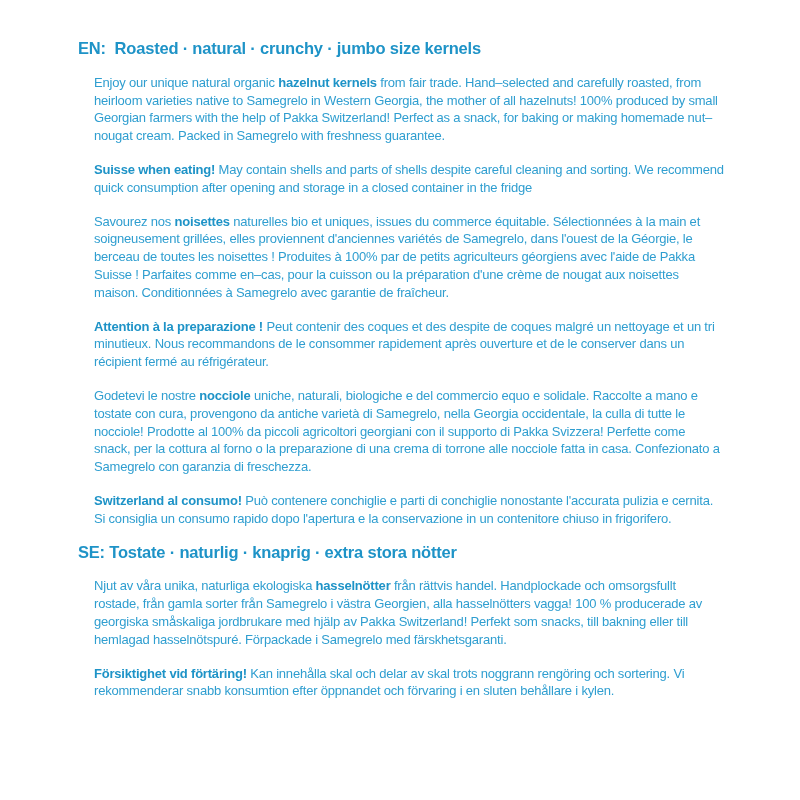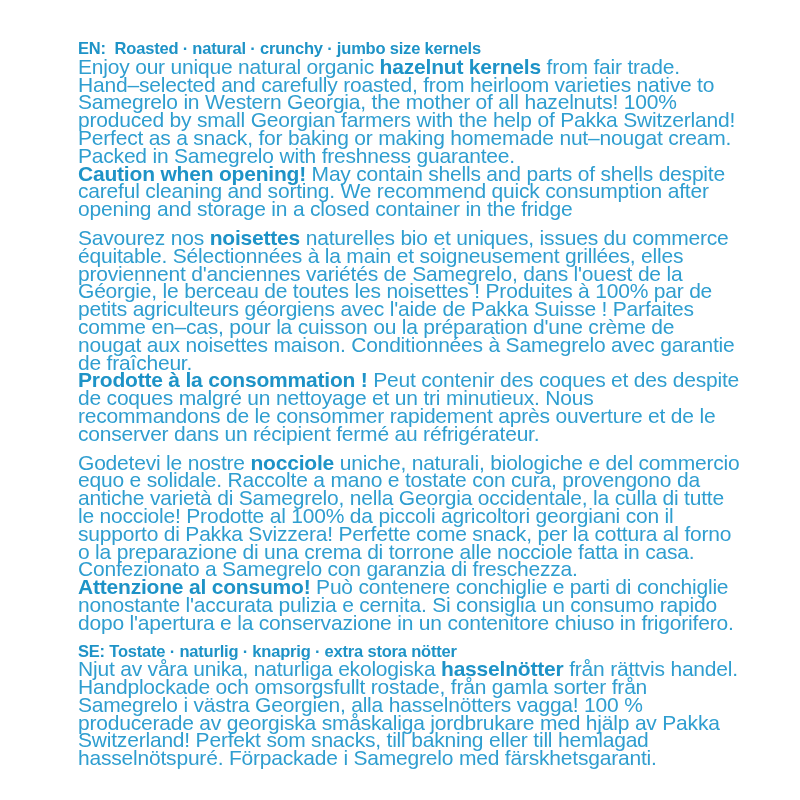--- a/index.html
+++ b/index.html
@@ -29,47 +29,48 @@
   .lang-section h2 {
     margin: 0;
     font-size: 16.5px;
     line-height: 17.8px;
     font-weight: bold;
     color: #1e93c7;
     white-space: pre-wrap;
     letter-spacing: -0.2px;
   }
   .lang-section p {
-    margin: 0;
-    font-size: 21px;
+    margin: 16px;
+    font-size: 13px;
     line-height: 17.8px;
     color: #2f9ed0;
     letter-spacing: -0.2px;
   }
   .lang-section p .bold {
     font-weight: bold;
     color: #1e93c7;
   }
 </style>
 </head>
 <body>
 
 <div class="label-page">
   <main class="label-sections">
       <section class="lang-section">
         <h2>EN:  Roasted · natural · crunchy · jumbo size kernels</h2>
         <p><span>Enjoy our unique natural organic </span><span class="bold">hazelnut kernels</span><span> from fair trade. Hand–selected and carefully roasted, from heirloom varieties native to Samegrelo in Western Georgia, the mother of all hazelnuts! 100% produced by small Georgian farmers with the help of Pakka Switzerland! Perfect as a snack, for baking or making homemade nut–nougat cream. Packed in Samegrelo with freshness guarantee.</span></p>
-        <p><span class="bold">Caution when opening!</span><span> May contain shells and parts of shells despite careful cleaning and sorting. We recommend quick consumption after opening and storage in a closed container in the fridge</span></p>
+        <p><span class="bold">Suisse when eating!</span><span> May contain shells and parts of shells despite careful cleaning and sorting. We recommend quick consumption after opening and storage in a closed container in the fridge</span></p>
       </section>
       <section class="lang-section">
         <p><span>Savourez nos </span><span class="bold">noisettes</span><span> naturelles bio et uniques, issues du commerce équitable. Sélectionnées à la main et soigneusement grillées, elles proviennent d'anciennes variétés de Samegrelo, dans l'ouest de la Géorgie, le berceau de toutes les noisettes ! Produites à 100% par de petits agriculteurs géorgiens avec l'aide de Pakka Suisse ! Parfaites comme en–cas, pour la cuisson ou la préparation d'une crème de nougat aux noisettes maison. Conditionnées à Samegrelo avec garantie de fraîcheur.</span></p>
-        <p><span class="bold">Prodotte à la consommation !</span><span> Peut contenir des coques et des despite de coques malgré un nettoyage et un tri minutieux. Nous recommandons de le consommer rapidement après ouverture et de le conserver dans un récipient fermé au réfrigérateur.</span></p>
+        <p><span class="bold">Attention à la preparazione !</span><span> Peut contenir des coques et des despite de coques malgré un nettoyage et un tri minutieux. Nous recommandons de le consommer rapidement après ouverture et de le conserver dans un récipient fermé au réfrigérateur.</span></p>
       </section>
       <section class="lang-section">
         <p><span>Godetevi le nostre </span><span class="bold">nocciole</span><span> uniche, naturali, biologiche e del commercio equo e solidale. Raccolte a mano e tostate con cura, provengono da antiche varietà di Samegrelo, nella Georgia occidentale, la culla di tutte le nocciole! Prodotte al 100% da piccoli agricoltori georgiani con il supporto di Pakka Svizzera! Perfette come snack, per la cottura al forno o la preparazione di una crema di torrone alle nocciole fatta in casa. Confezionato a Samegrelo con garanzia di freschezza.</span></p>
-        <p><span class="bold">Attenzione al consumo!</span><span> Può contenere conchiglie e parti di conchiglie nonostante l'accurata pulizia e cernita. Si consiglia un consumo rapido dopo l'apertura e la conservazione in un contenitore chiuso in frigorifero.</span></p>
+        <p><span class="bold">Switzerland al consumo!</span><span> Può contenere conchiglie e parti di conchiglie nonostante l'accurata pulizia e cernita. Si consiglia un consumo rapido dopo l'apertura e la conservazione in un contenitore chiuso in frigorifero.</span></p>
       </section>
       <section class="lang-section">
         <h2>SE: Tostate · naturlig · knaprig · extra stora nötter</h2>
         <p><span>Njut av våra unika, naturliga ekologiska </span><span class="bold">hasselnötter</span><span> från rättvis handel. Handplockade och omsorgsfullt rostade, från gamla sorter från Samegrelo i västra Georgien, alla hasselnötters vagga! 100 % producerade av georgiska småskaliga jordbrukare med hjälp av Pakka Switzerland! Perfekt som snacks, till bakning eller till hemlagad hasselnötspuré. Förpackade i Samegrelo med färskhetsgaranti.</span></p>
+        <p><span class="bold">Försiktighet vid förtäring!</span><span> Kan innehålla skal och delar av skal trots noggrann rengöring och sortering. Vi rekommenderar snabb konsumtion efter öppnandet och förvaring i en sluten behållare i kylen.</span></p>
       </section>
     </main>
 </div>
 
 </body></html>

